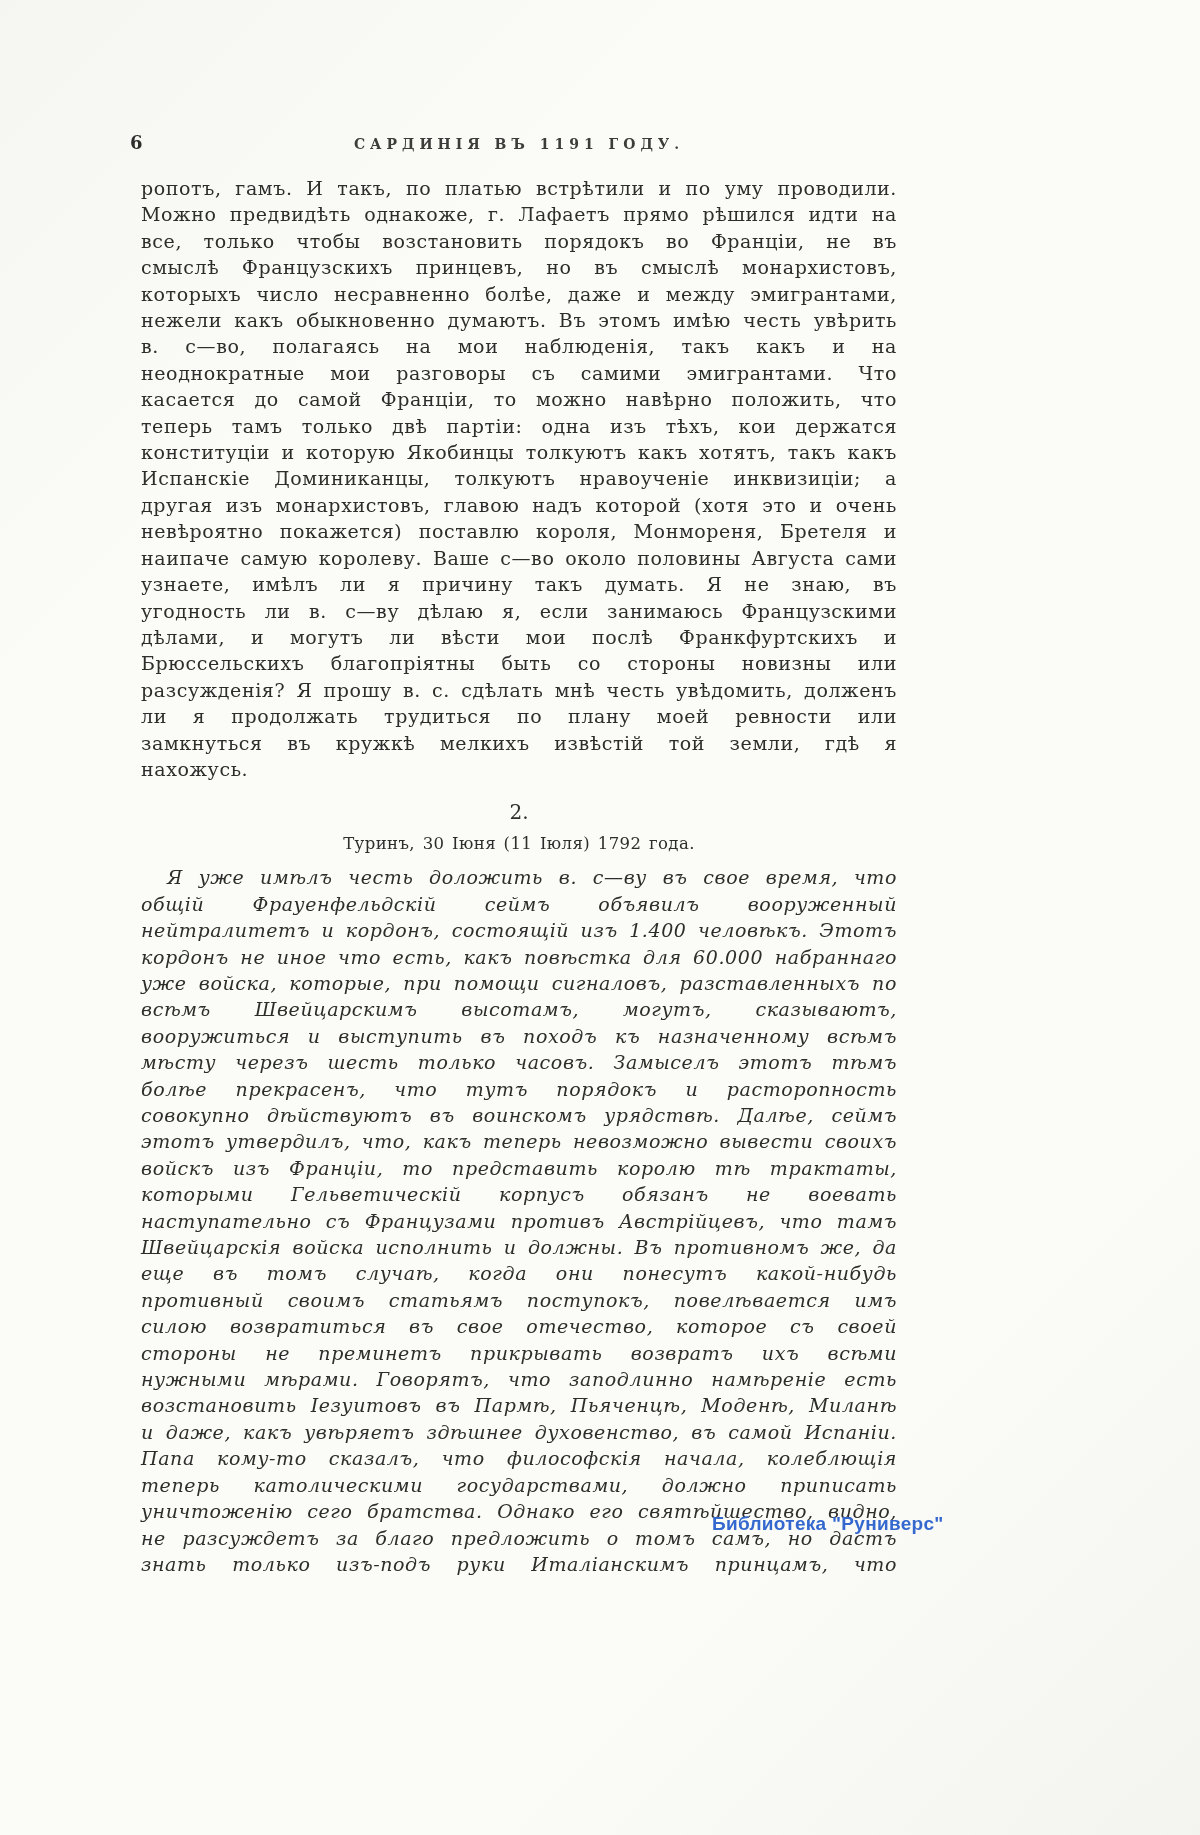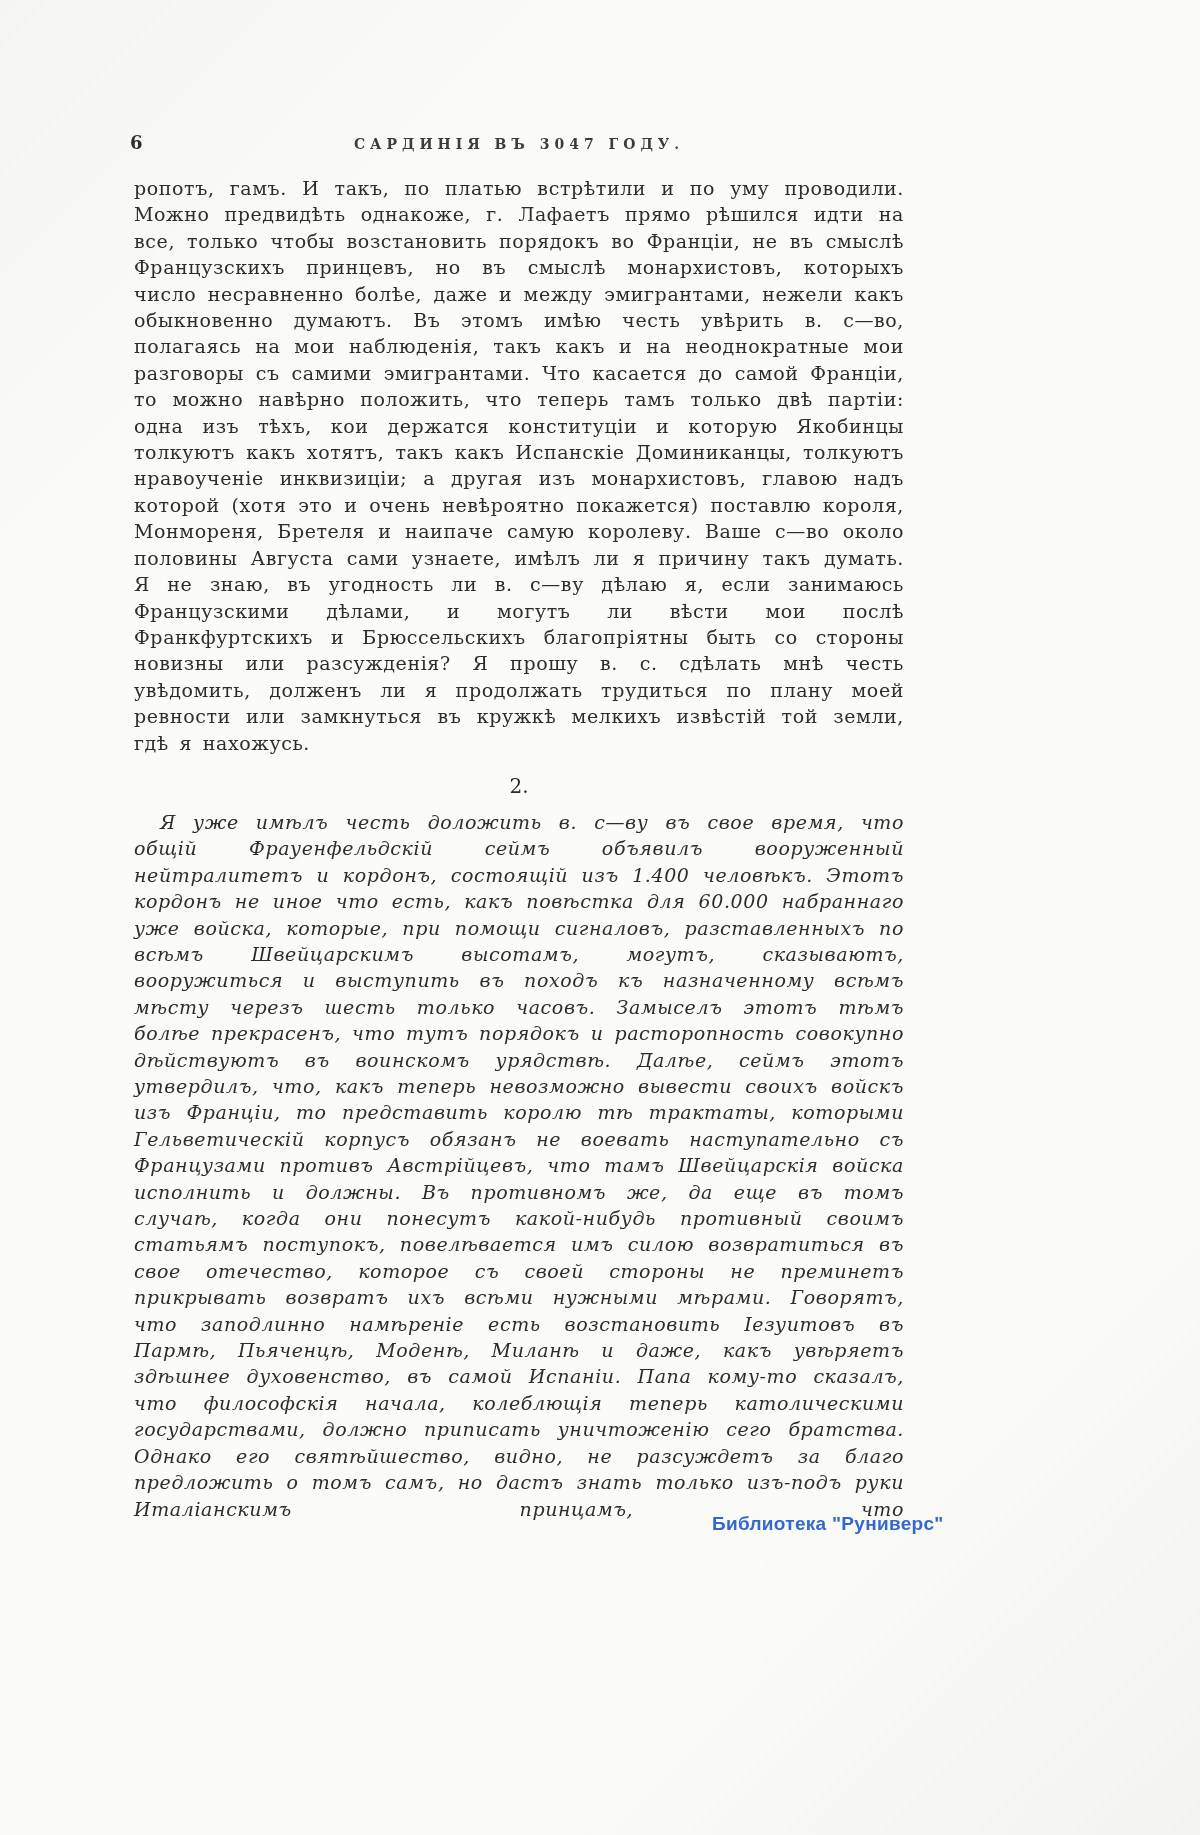--- a/index.html
+++ b/index.html
@@ -22,21 +22,21 @@
   }
   .page-inner{position:absolute;left:130px;top:132px;width:778px;}
   .running-head{display:flex;align-items:baseline;margin-bottom:22px;}
   .page-num{width:60px;font-weight:bold;font-size:18px;}
   .run-title{
     flex:1;text-align:center;font-size:14px;font-weight:bold;
     letter-spacing:5px;color:var(--head-ink);white-space:nowrap;
   }
   .head-spacer{width:60px;}
   .par{
-    margin:4px;font-size:19px;line-height:26.4px;
+    margin:11px;font-size:19px;line-height:26.4px;
     text-align:justify;word-spacing:4px;letter-spacing:0.6px;
   }
   .par.indent{text-indent:26px;font-style:italic;}
   .par.justify-last{text-align-last:justify;}
   .par.second{margin-top:11px;}
   .section-num{text-align:center;font-size:20px;margin-top:18px;}
   .dateline{
     text-align:center;font-size:16.5px;margin-top:10px;
     letter-spacing:0.4px;word-spacing:2px;
   }
@@ -49,28 +49,29 @@
 </style>
 </head>
 <body>
 
 <div class="scan-shade"></div>
 
 <div class="page-inner">
 
   <header class="running-head">
     <span class="page-num">6</span>
-    <span class="run-title">САРДИНІЯ ВЪ 3047 ГОДУ.</span>
+    <span class="run-title">САРДИНІЯ ВЪ 1191 ГОДУ.</span>
     <span class="head-spacer"></span>
   </header>
 
   <main>
     <p class="par">ропотъ, гамъ. И такъ, по платью встрѣтили и по уму проводили. Можно предвидѣть однакоже, г. Лафаетъ прямо рѣшился идти на все, только чтобы возстановить порядокъ во Франціи, не въ смыслѣ Французскихъ принцевъ, но въ смыслѣ монархистовъ, которыхъ число несравненно болѣе, даже и между эмигрантами, нежели какъ обыкновенно думаютъ. Въ этомъ имѣю честь увѣрить в. с—во, полагаясь на мои наблюденія, такъ какъ и на неоднократные мои разговоры съ самими эмигрантами. Что касается до самой Франціи, то можно навѣрно положить, что теперь тамъ только двѣ партіи: одна изъ тѣхъ, кои держатся конституціи и которую Якобинцы толкуютъ какъ хотятъ, такъ какъ Испанскіе Доминиканцы, толкуютъ нравоученіе инквизиціи; а другая изъ монархистовъ, главою надъ которой (хотя это и очень невѣроятно покажется) поставлю короля, Монмореня, Бретеля и наипаче самую королеву. Ваше с—во около половины Августа сами узнаете, имѣлъ ли я причину такъ думать. Я не знаю, въ угодность ли в. с—ву дѣлаю я, если занимаюсь Французскими дѣлами, и могутъ ли вѣсти мои послѣ Франкфуртскихъ и Брюссельскихъ благопріятны быть со стороны новизны или разсужденія? Я прошу в. с. сдѣлать мнѣ честь увѣдомить, долженъ ли я продолжать трудиться по плану моей ревности или замкнуться въ кружкѣ мелкихъ извѣстій той земли, гдѣ я нахожусь.</p>
 
     <div class="section-num">2.</div>
 
+    <div class="dateline">Туринъ, 30 Іюня (11 Іюля) 1792 года.</div>
 
     <p class="par indent justify-last second">Я уже имѣлъ честь доложить в. с—ву въ свое время, что общій Фрауенфельдскій сеймъ объявилъ вооруженный нейтралитетъ и кордонъ, состоящій изъ 1.400 человѣкъ. Этотъ кордонъ не иное что есть, какъ повѣстка для 60.000 набраннаго уже войска, которые, при помощи сигналовъ, разставленныхъ по всѣмъ Швейцарскимъ высотамъ, могутъ, сказываютъ, вооружиться и выступить въ походъ къ назначенному всѣмъ мѣсту черезъ шесть только часовъ. Замыселъ этотъ тѣмъ болѣе прекрасенъ, что тутъ порядокъ и расторопность совокупно дѣйствуютъ въ воинскомъ урядствѣ. Далѣе, сеймъ этотъ утвердилъ, что, какъ теперь невозможно вывести своихъ войскъ изъ Франціи, то представить королю тѣ трактаты, которыми Гельветическій корпусъ обязанъ не воевать наступательно съ Французами противъ Австрійцевъ, что тамъ Швейцарскія войска исполнить и должны. Въ противномъ же, да еще въ томъ случаѣ, когда они понесутъ какой-нибудь противный своимъ статьямъ поступокъ, повелѣвается имъ силою возвратиться въ свое отечество, которое съ своей стороны не преминетъ прикрывать возвратъ ихъ всѣми нужными мѣрами. Говорятъ, что заподлинно намѣреніе есть возстановить Іезуитовъ въ Пармѣ, Пьяченцѣ, Моденѣ, Миланѣ и даже, какъ увѣряетъ здѣшнее духовенство, въ самой Испаніи. Папа кому-то сказалъ, что философскія начала, колеблющія теперь католическими государствами, должно приписать уничтоженію сего братства. Однако его святѣйшество, видно, не разсуждетъ за благо предложить о томъ самъ, но дастъ знать только изъ-подъ руки Италіанскимъ принцамъ, что</p>
   </main>
 
 </div>
 
 <div class="watermark">Библиотека "Руниверс"</div>
 
 </body></html>

